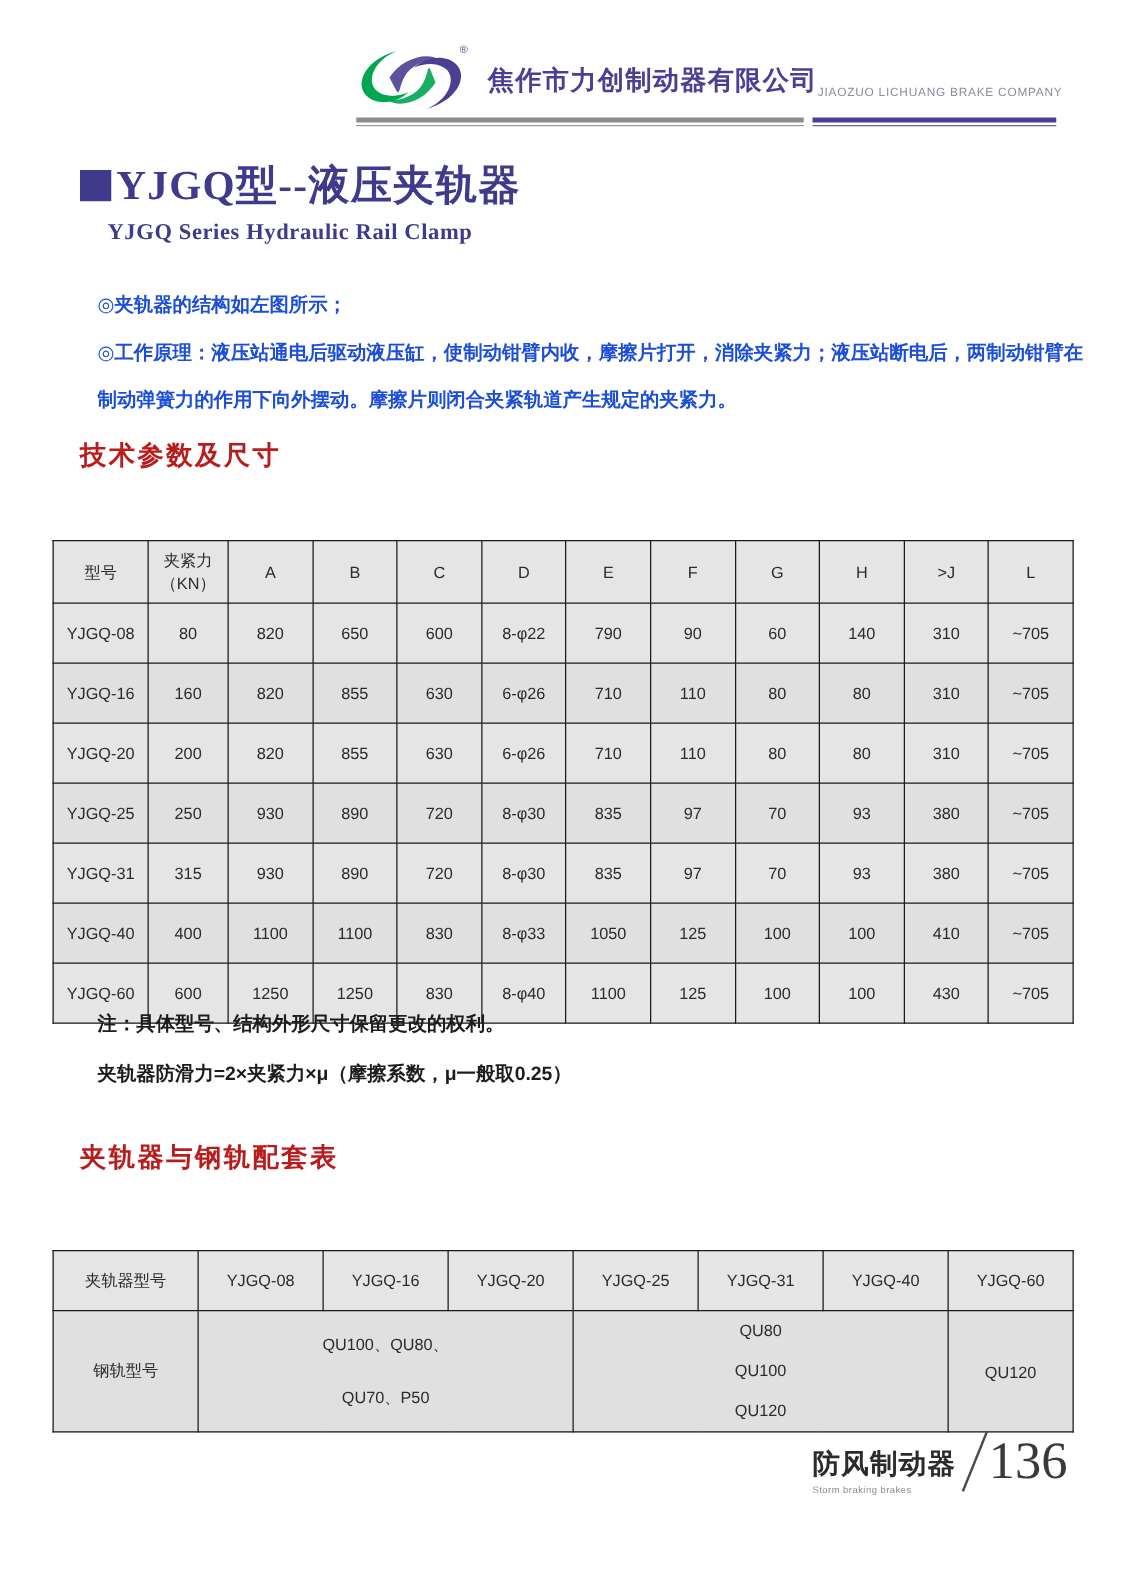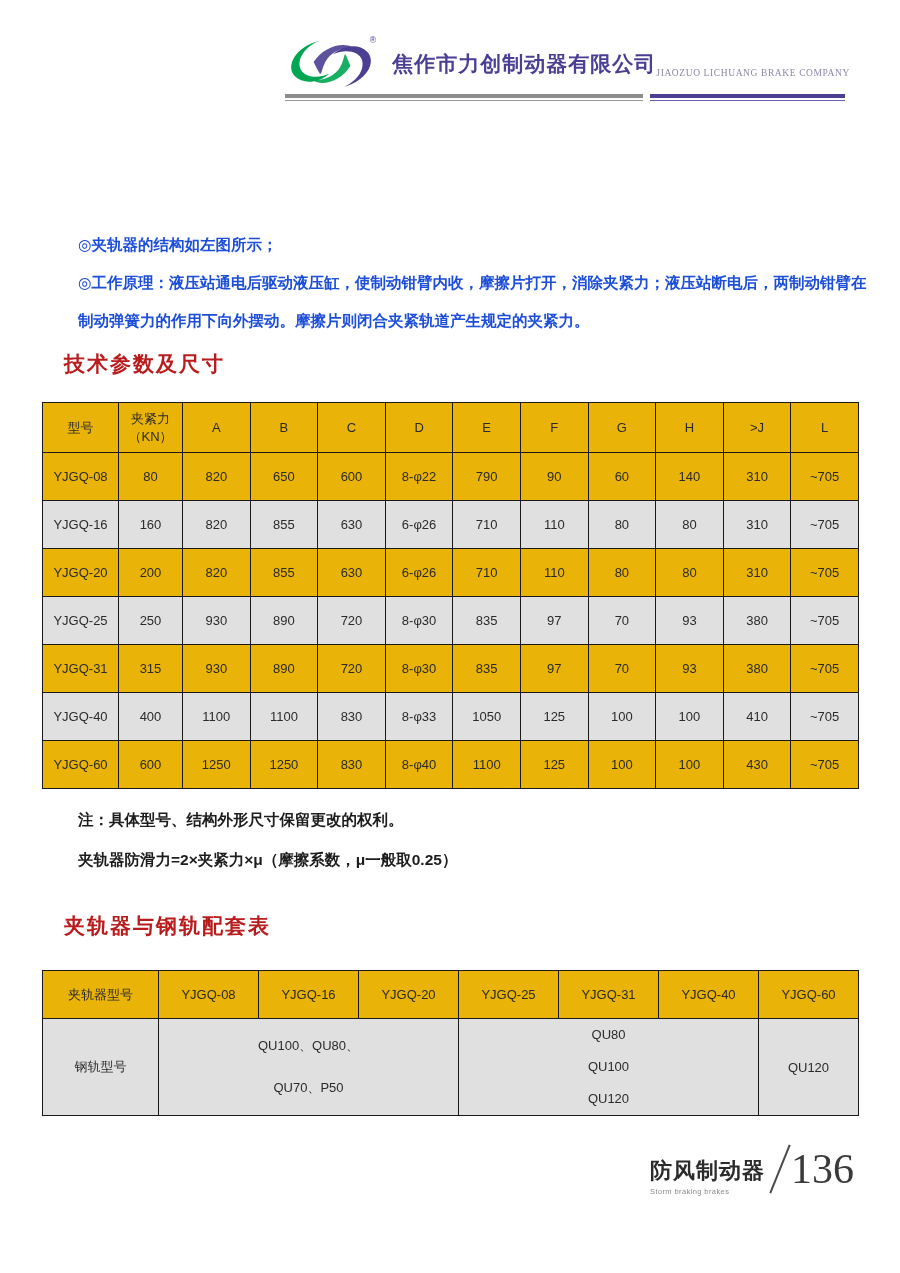--- a/index.html
+++ b/index.html
@@ -4,21 +4,21 @@
 <style>
   * { margin:0; padding:0; box-sizing:border-box; }
   html,body { background:#ffffff; }
   body { font-family:"Liberation Sans","DejaVu Sans",sans-serif; }
   .page { position:relative; width:900px; height:1273px; background:#ffffff; overflow:hidden; }
 
   
   .brand { position:absolute; top:33px; right:50px; display:flex; align-items:center; gap:10px; }
   .brand-text { display:flex; line-height:1.05; }
   .brand-cn { font-size:21px; font-weight:bold; color:#4b3f94; letter-spacing:1px; }
-  .brand-en { font-size:9.5px; color:#8b88a9; letter-spacing:0.6px; margin-top:16px;font-family:Liberation Serif, serif; }
+  .brand-en { font-size:9.5px; color:#8b88a9; letter-spacing:0.6px; margin-top:16px; }
 
   .divider { position:absolute; top:94px; left:285px; width:560px; height:8px; }
   .seg { position:absolute; top:0; height:8px; }
   .seg .bar { height:4px; }
   .seg .thin { height:1px; margin-top:2px; }
   .seg-gray { left:0; width:358px; }
   .seg-gray .bar { background:#8c8c8c; }
   .seg-gray .thin { background:#9a9a9a; }
   .seg-purple { left:365px; width:195px; }
   .seg-purple .bar { background:#4b3f94; }
@@ -33,21 +33,21 @@
 
   
   .desc { position:absolute; top:226px; left:78px; width:796px; font-size:15.5px; color:#1d4ed8; font-weight:bold; }
   .desc p { line-height:38px; margin-bottom:0; }
 
   .section-title { position:absolute; left:64px; font-size:21px; font-weight:bold; color:#b91c1c; letter-spacing:2px; }
   .st1 { top:350px; }
   .st2 { top:912px; }
 
   
-  table { border-collapse:collapse; table-layout:fixed; background:#eab308; }
+  table { border-collapse:collapse; table-layout:fixed; background:#e5e5e5;margin-top:30px; }
   th, td { border:1.6px solid #1a1a1a; text-align:center; vertical-align:middle;
            font-size:13px; color:#2b2b2b; font-weight:normal; }
   .spec-table { position:absolute; top:402px; left:42px; width:816px; }
   .spec-table thead th { height:50px; white-space:pre-line; line-height:1.35; }
   .spec-table tbody td { height:48px; }
   .spec-table tbody tr.shaded td { background:#e0e0e0; }
   .match-table { position:absolute; top:970px; left:42px; width:816px; }
   .match-table thead th { height:48px;text-align:center; }
   .match-table tbody td { height:97px; background:#e0e0e0; white-space:pre-line; }
   .match-table tbody td.lines-2 { line-height:42px; }
@@ -90,20 +90,27 @@
     <div class="seg seg-gray">
         <div class="bar"></div>
         <div class="thin"></div>
       </div>
     <div class="seg seg-purple">
         <div class="bar"></div>
         <div class="thin"></div>
       </div>
   </div>
 
+  <div class="title-block">
+    <div class="title-row">
+      <span class="title-square"></span>
+      <span class="title-cn">YJGQ型--液压夹轨器</span>
+    </div>
+    <div class="title-en">YJGQ Series Hydraulic Rail Clamp</div>
+  </div>
 
   <div class="desc">
     <p>◎夹轨器的结构如左图所示；</p>
     <p>◎工作原理：液压站通电后驱动液压缸，使制动钳臂内收，摩擦片打开，消除夹紧力；液压站断电后，两制动钳臂在制动弹簧力的作用下向外摆动。摩擦片则闭合夹紧轨道产生规定的夹紧力。</p>
   </div>
 
   <div class="section-title st1">技术参数及尺寸</div>
 
   <table class="spec-table">
     <colgroup>

